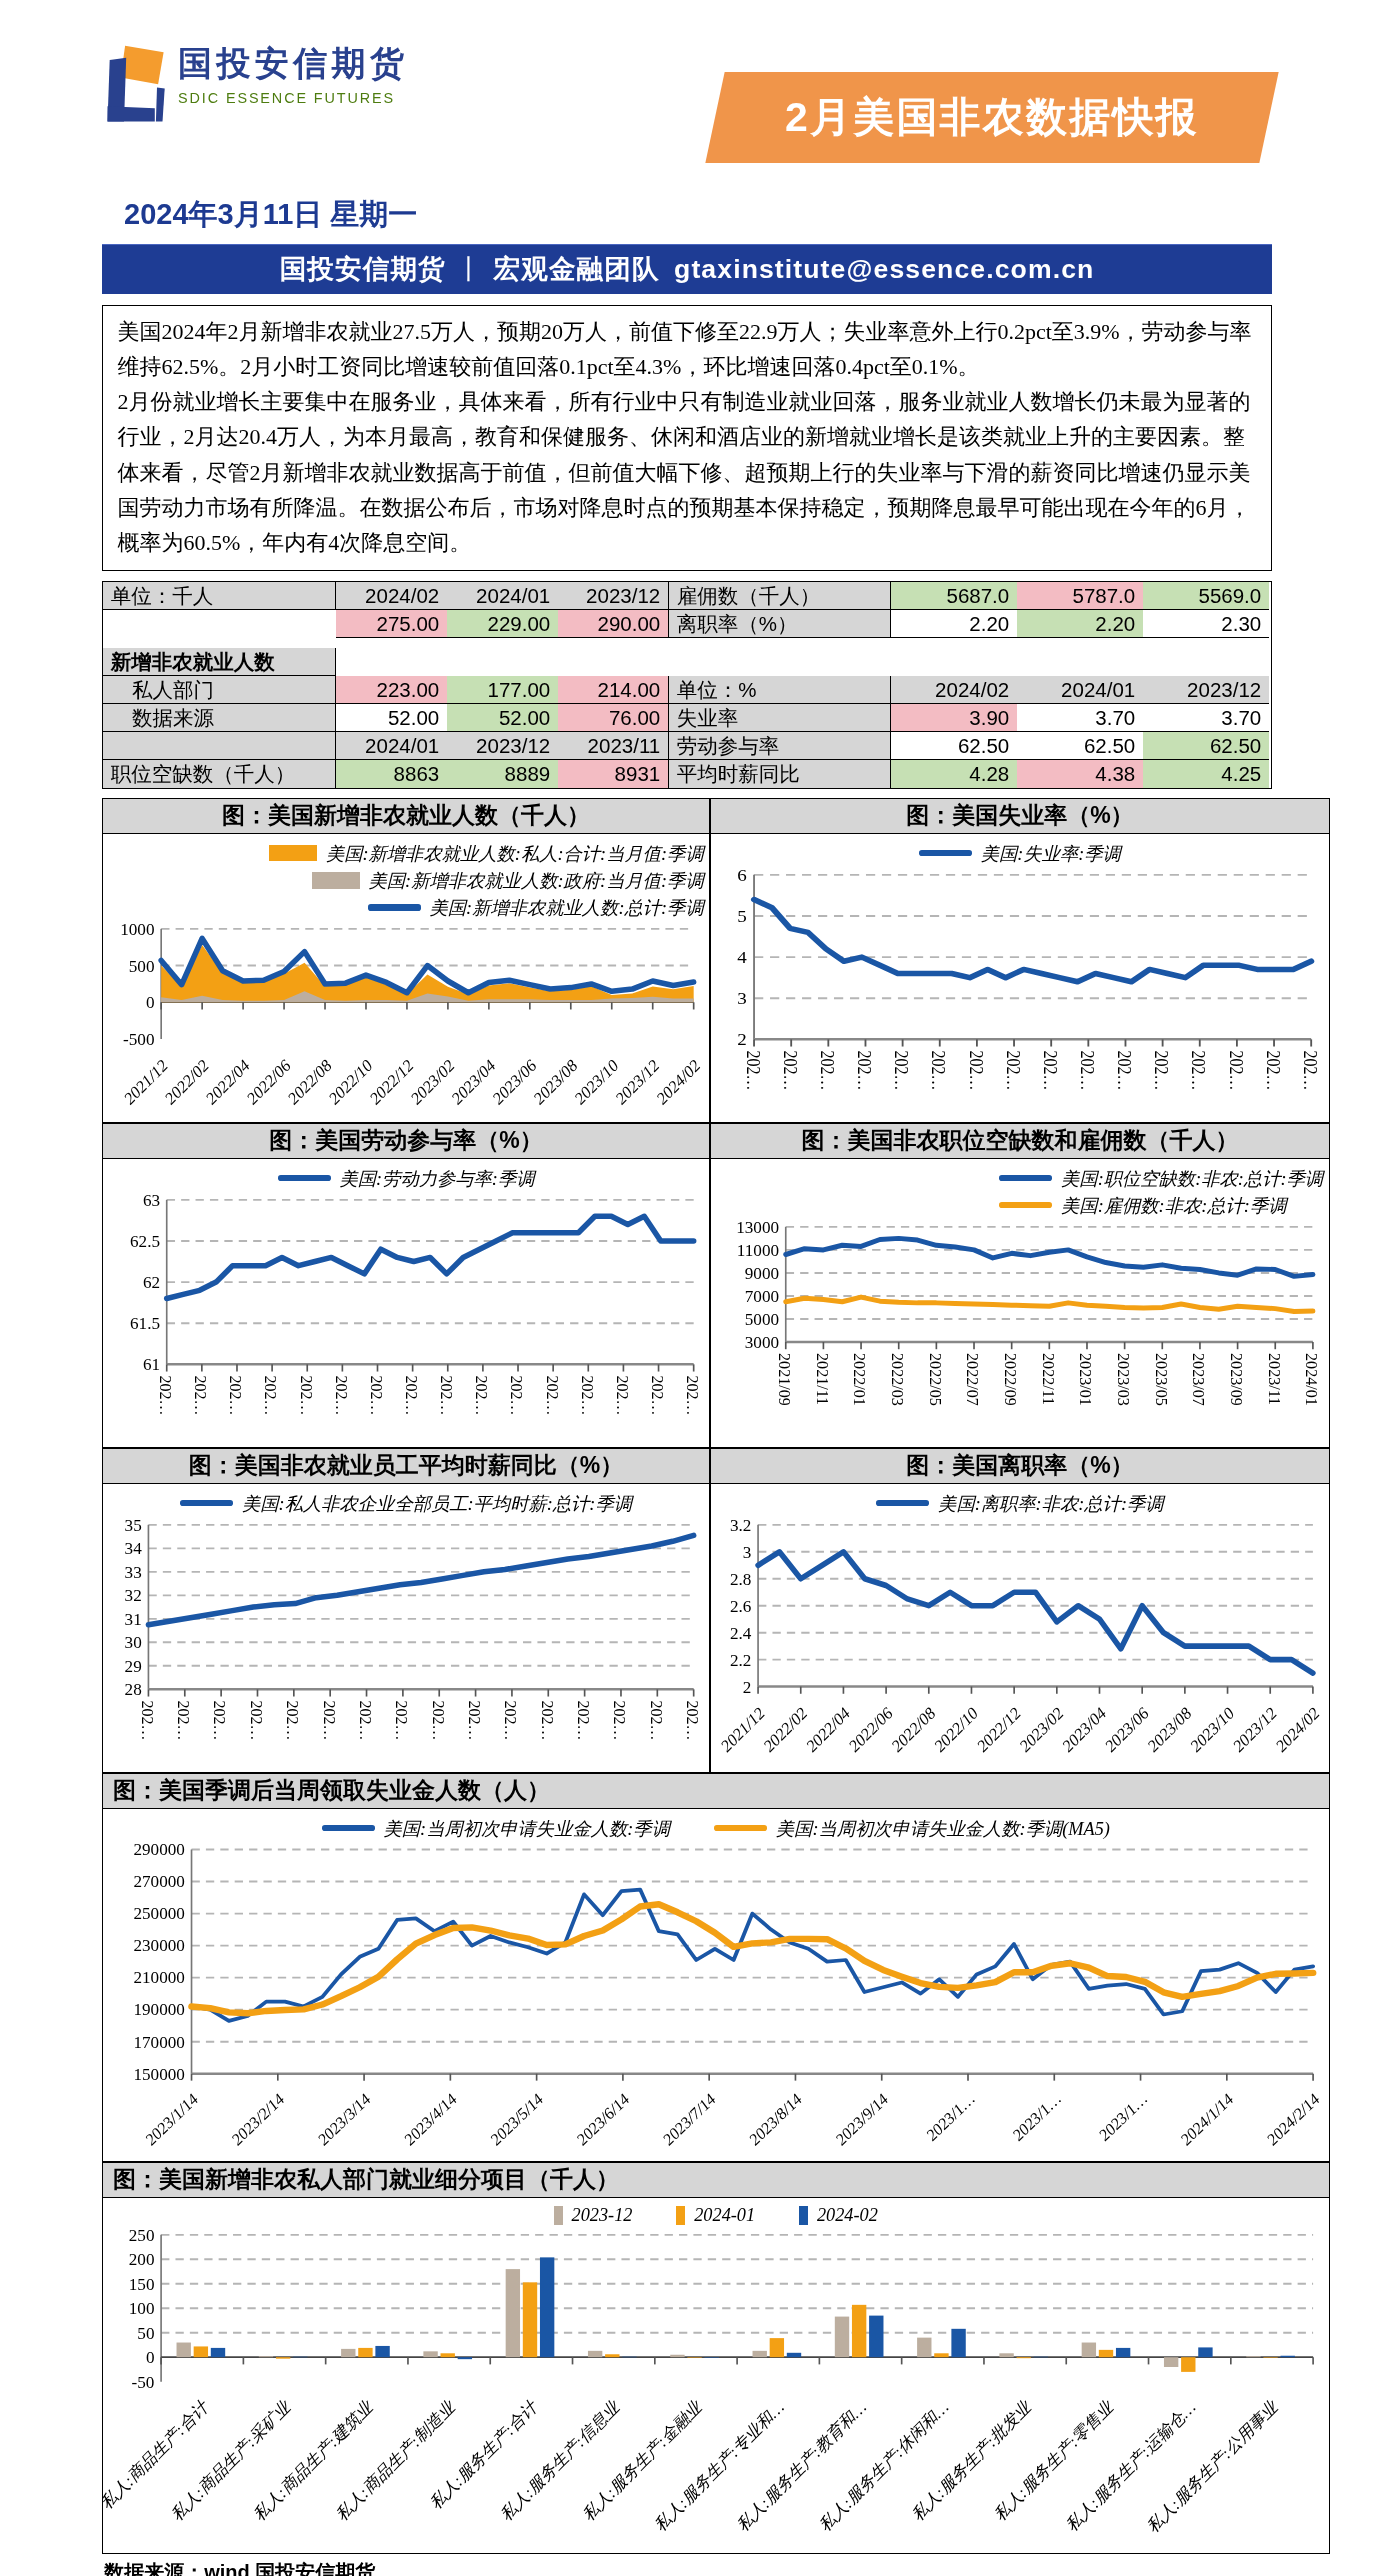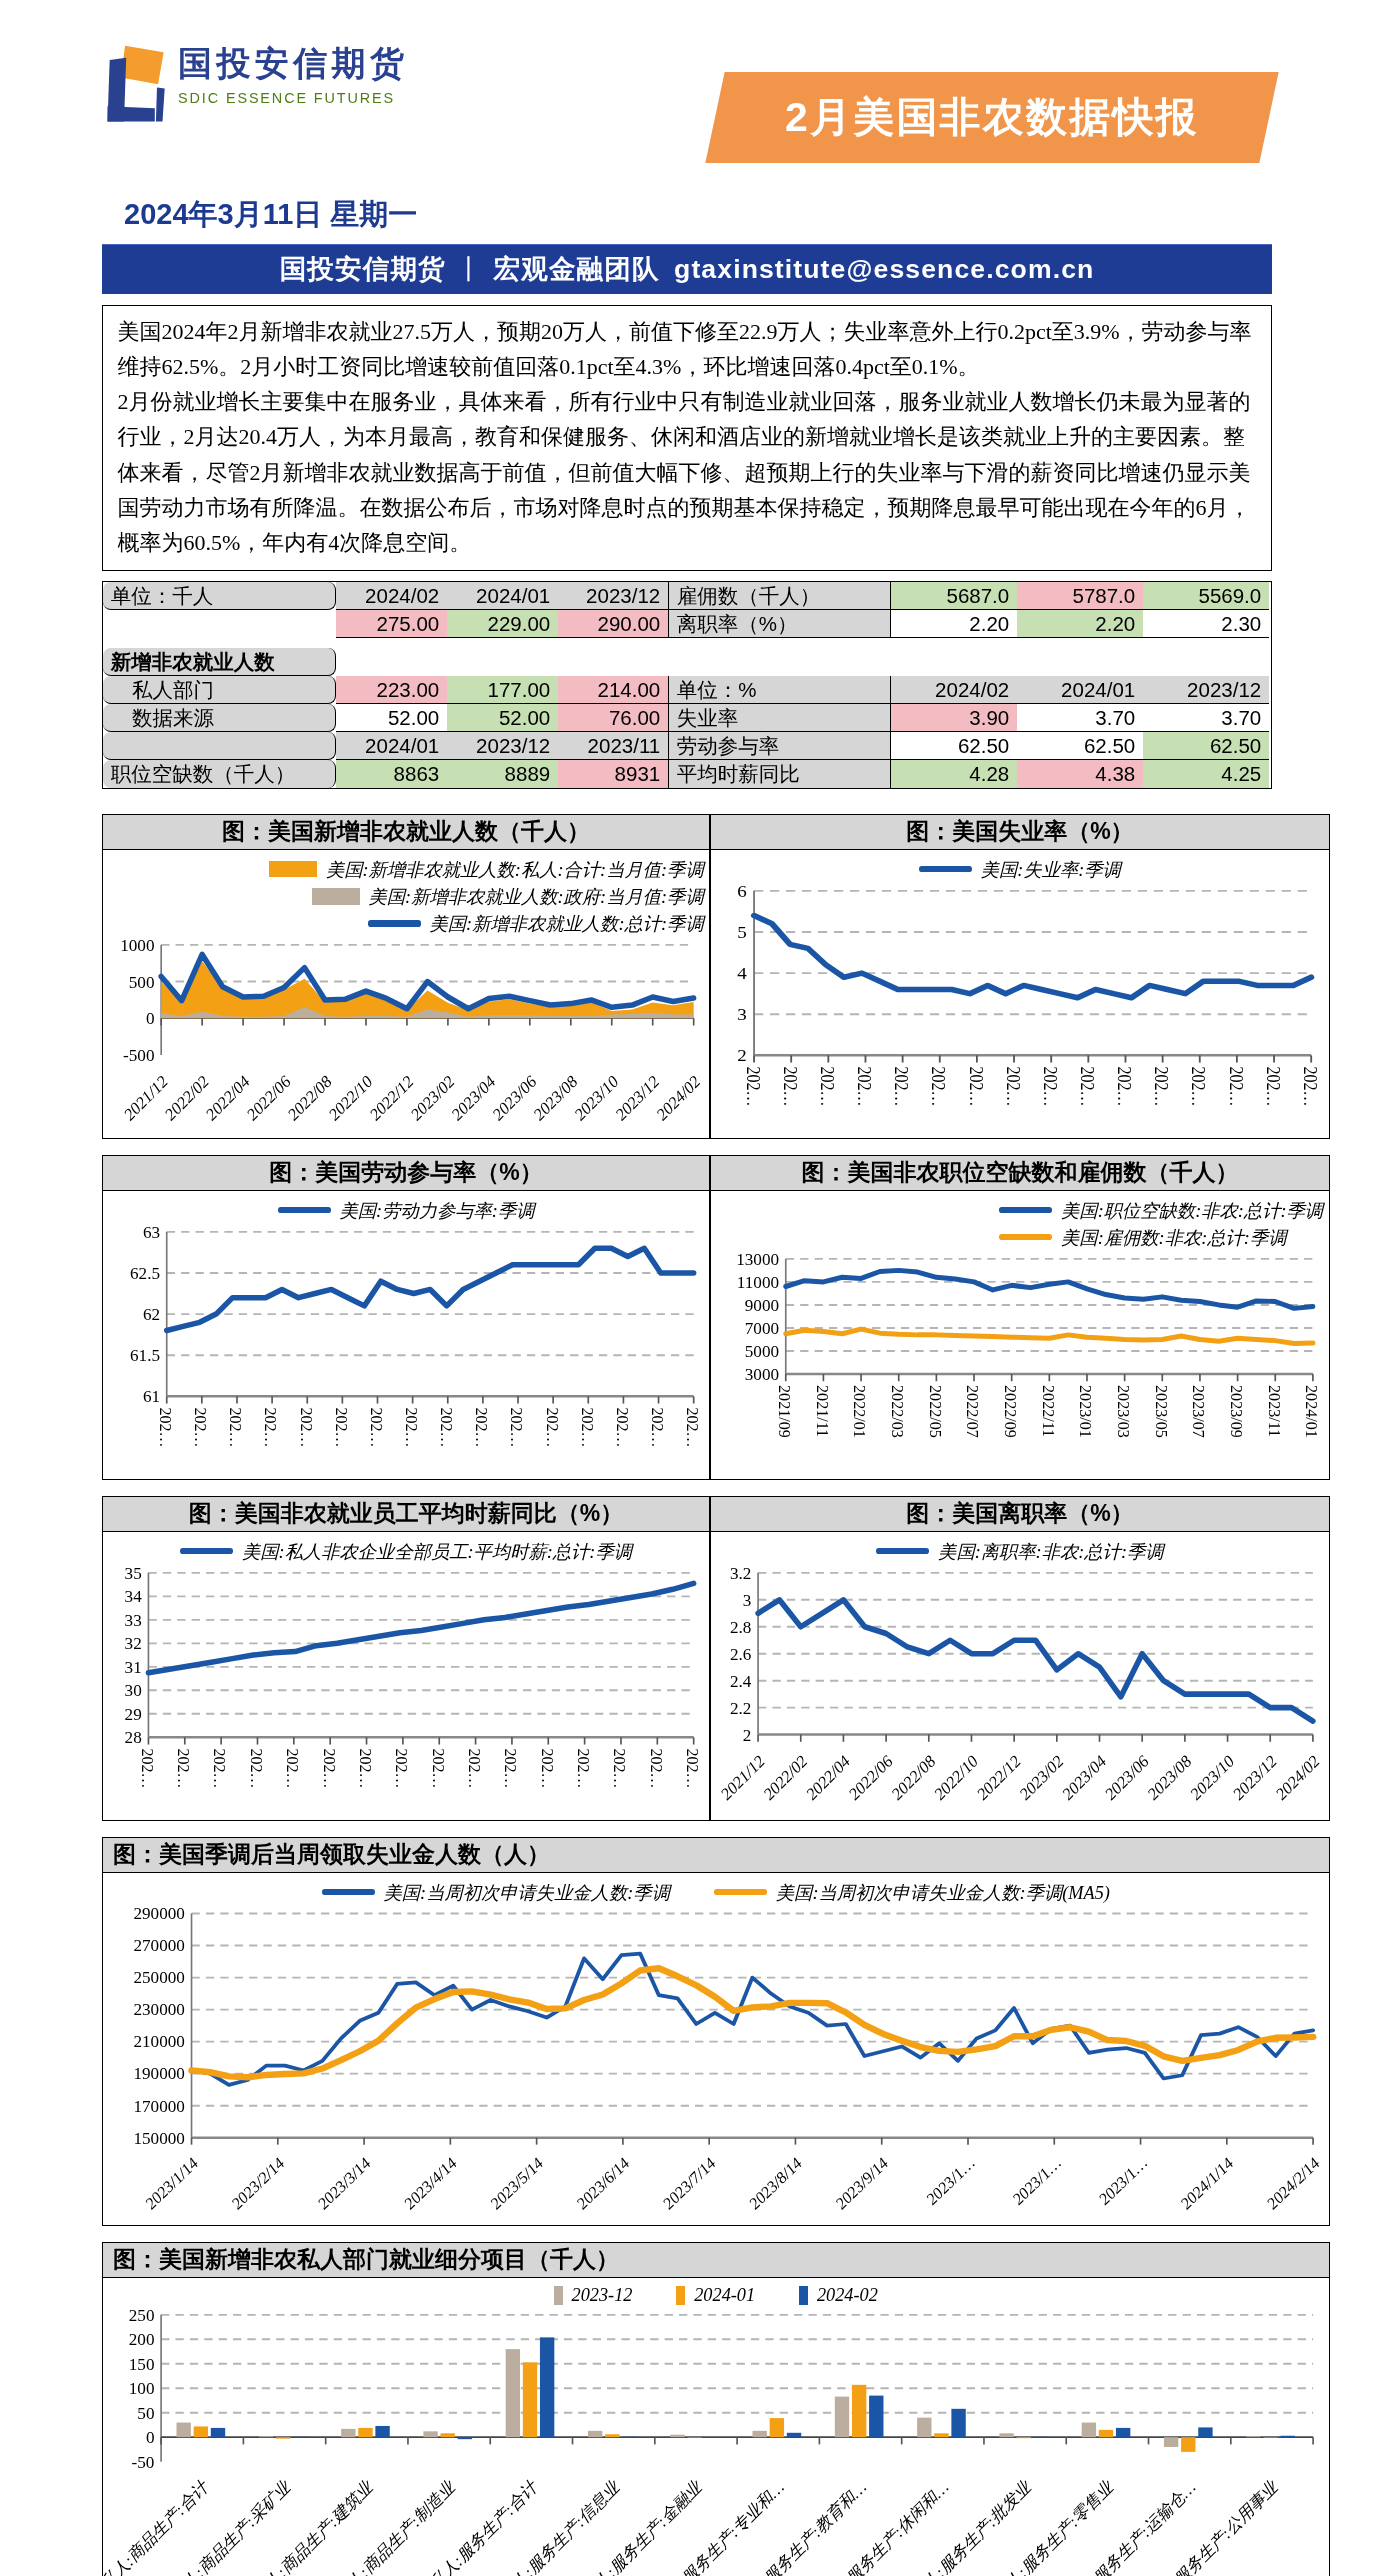--- a/index.html
+++ b/index.html
@@ -27,27 +27,27 @@
           grid-template-columns:233px 111px 111px 111px 222px 126px 126px 126px;}
   .cell{height:28px;display:flex;align-items:center;font-size:20.5px;border-bottom:1.1px solid #000;
         padding:0 7.8px;box-sizing:border-box;background:#fff;white-space:nowrap;overflow:hidden;}
   .cell.num{justify-content:flex-end;font-family:"Liberation Sans",sans-serif;}
   .cell.lab{background:#d6d6d6;}
   .cell.hdr{background:#d6d6d6;justify-content:flex-end;}
   .cell.g{background:#c6e0b4;}
   .cell.p{background:#f3bcc3;}
   .cell.ind{padding-left:29px;}
   .cell.b{font-weight:700;margin-top:38px;}
-  .dtable .cell:nth-child(8n+1){border-right:1.1px solid #000;border-radius:8px;}
+  .dtable .cell:nth-child(8n+1){border-right:1.1px solid #000;}
   .dtable .cell:nth-child(8n+4){border-right:1.7px solid #000;}
   .dtable .cell:nth-child(8n+5){border-right:1.1px solid #000;}
   .dtable .cell:nth-child(n+41){border-bottom:none;}
   
   .charts{margin-top:8.9px;display:grid;grid-template-columns:1fr 1fr;}
-  .chart-box{border:1.7px solid #000;background:#15803d;margin-top:16px;}
+  .chart-box{border:1.7px solid #000;background:#15803d;}
   .chart-box.full{grid-column:1 / 3;}
   .c-title{height:34px;background:#d6d6d6;border-bottom:1.7px solid #000;display:flex;align-items:center;
            justify-content:center;font-size:23px;font-weight:700;}
   .c-title.left{justify-content:flex-start;padding-left:10px;}
   .c-body{display:flex;flex-direction:column;background:#fff;}
   .c-body.h-half{height:288px;}
   .c-body.h-claims{height:352px;}
   .c-body.h-bars{height:355px;}
   .legend{display:flex;flex-direction:row;justify-content:center;align-items:center;gap:5.5px 44px;
           padding:6.6px 5.5px 0 5.5px;font-family:"Liberation Serif",serif;font-style:italic;

